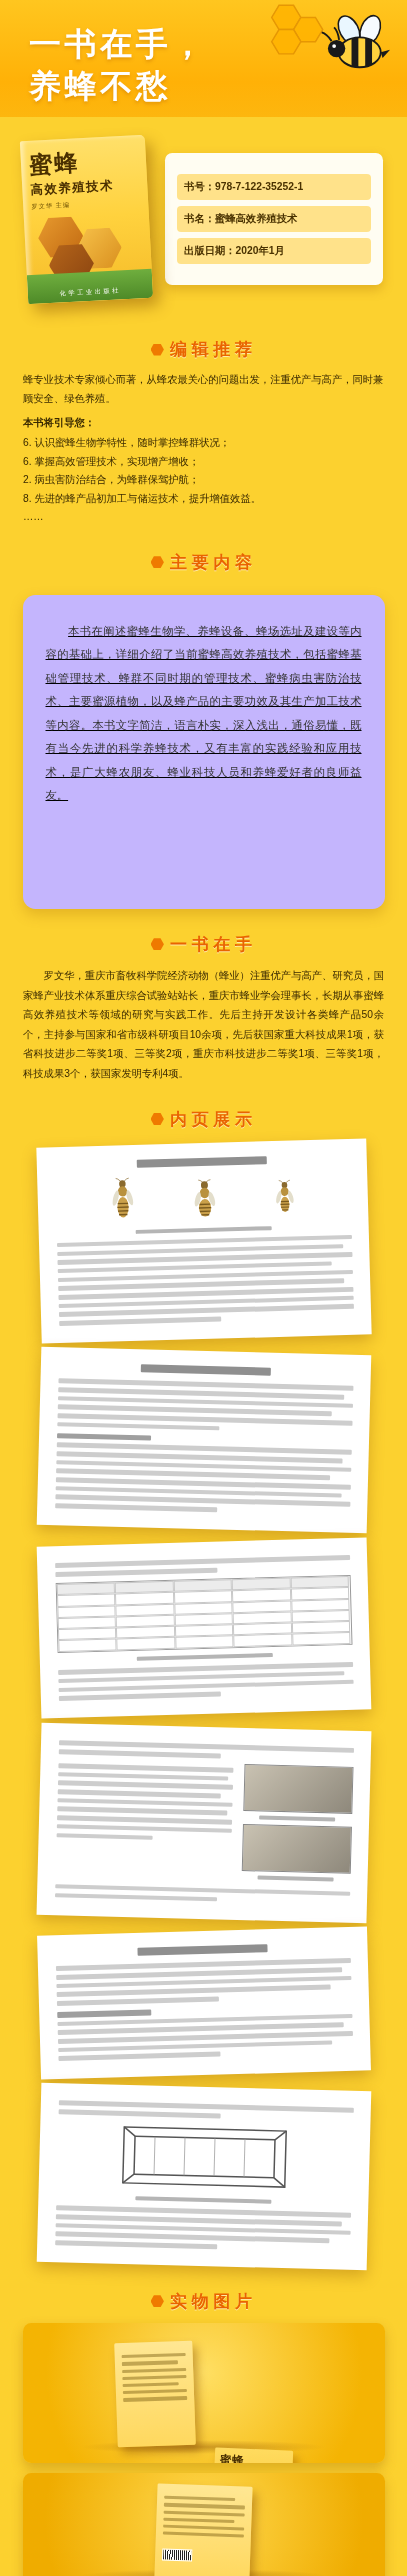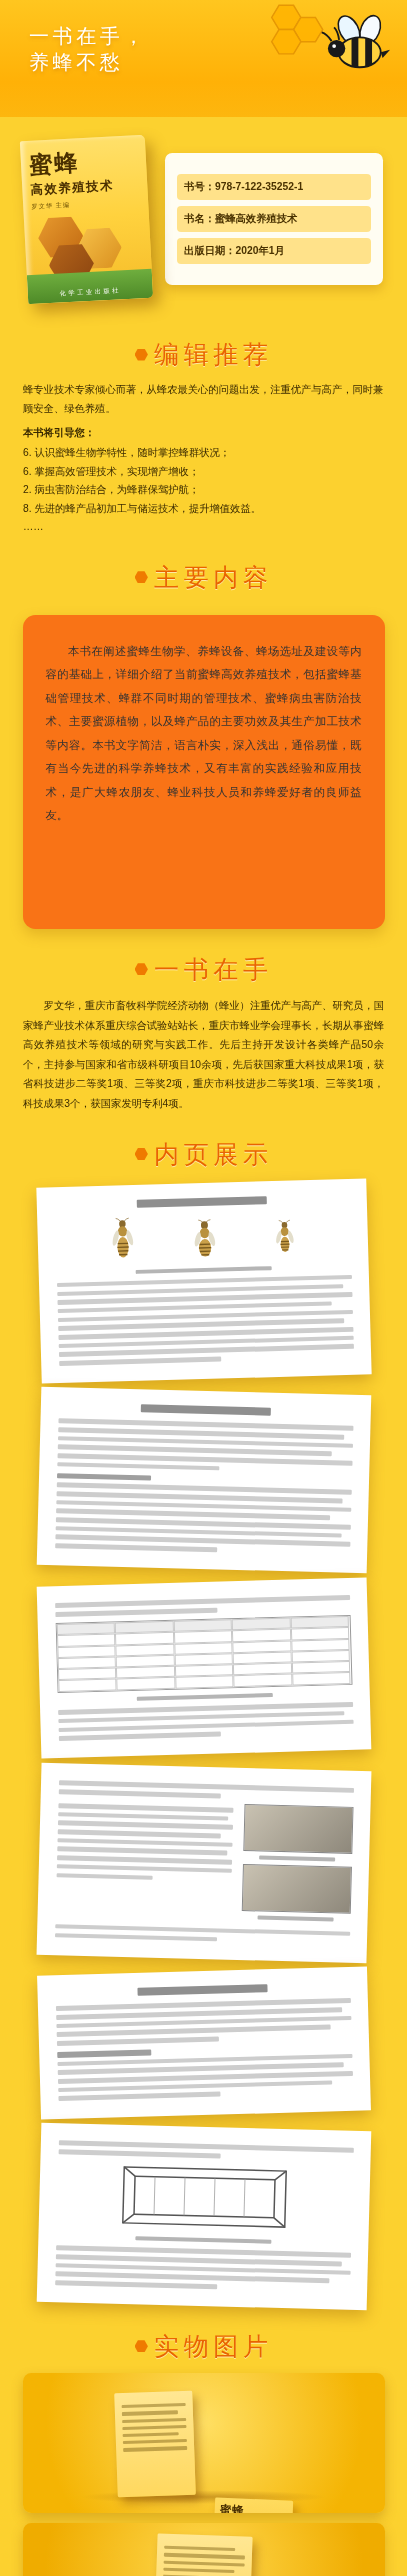--- a/index.html
+++ b/index.html
@@ -10,21 +10,21 @@
     background: #fcd12f;
   }
   .page { width: 407px; height: 3242px; overflow: hidden; position: relative; background: #fcd12f; }
 
   
   .banner {
     height: 117px; position: relative;
     background: linear-gradient(180deg, #ffc61f 0%, #ffb107 70%, #fdb60e 100%);
     padding: 23px 0 0 29px;
   }
-  .banner-title { color: #fff; font-size: 20px; font-weight: 400; letter-spacing: 3.6px; line-height: 1.32;
+  .banner-title { color: #fff; font-size: 32px; font-weight: 700; letter-spacing: 3.6px; line-height: 1.32;
     text-shadow: 0 1.5px 3.6px rgba(175, 90, 0, .35); }
   .honeycomb { position: absolute; right: 77px; top: 2.1px; width: 68px; height: 60px; opacity: .92; }
   .bee { position: absolute; right: 7.2px; top: 8.2px; width: 87px; height: 70px; }
 
   
   .showcase { display: flex; align-items: center; gap: 15.5px; padding: 14.4px 24px 7.2px; height: 197px; }
   .book3d { flex: 0 0 auto; transform: rotate(-3deg); }
   .cover {
     width: 125px; height: 163px; border-radius: 2.1px 5.2px 5.2px 2.1px; position: relative; overflow: hidden;
     background: linear-gradient(180deg, #ffe06a 0%, #ffd23e 48%, #f5bb28 100%);
@@ -47,28 +47,28 @@
 
   .info-card { flex: 1; background: #fffdf2; border-radius: 7.2px; padding: 14.4px 12.4px;
     box-shadow: 0 4.1px 10.3px rgba(160, 95, 0, .28); }
   .info-row { background: #ffe28a; border-radius: 4.1px; padding: 5.7px 7.2px; margin: 6.7px 0;
     font-size: 10.3px; font-weight: 700; color: #4a3200; }
 
   
   .sec-head { display: flex; align-items: center; justify-content: center; gap: 6.2px; margin: 24px auto 10.3px; }
   .hex-ico { width: 13.4px; height: 12px; background: #ef7a00; flex: 0 0 auto;
     clip-path: polygon(25% 0, 75% 0, 100% 50%, 75% 100%, 25% 100%, 0 50%); }
-  .sec-head-text { font-size: 25px; font-weight: 400; color: #e96400; letter-spacing: 4.6px;
+  .sec-head-text { font-size: 17px; font-weight: 700; color: #e96400; letter-spacing: 4.6px;
     text-shadow: 0 1px 0 rgba(255, 255, 255, .55); }
 
   
   .text-wrap { width: 361px; margin: 8px auto; color: #3a2a00; font-size: 10.3px; line-height: 1.8; }
   .text-wrap .lead { margin: 5.2px 0 2.1px; font-weight: 700; }
-  .content-card { width: 362px; margin: 21px auto 0; background: #f97316; border-radius: 12.4px;
-    padding: 25px 23px; min-height: 314px; box-shadow: 0 5.2px 12.4px rgba(160, 95, 0, .25); }
+  .content-card { width: 362px; margin: 21px auto 0; background: #c4b5fd; border-radius: 12.4px;
+    padding: 25px 23px; min-height: 314px; box-shadow: 0 5.2px 12.4px rgba(160, 95, 0, .25); text-decoration: underline; }
   .content-body { font-size: 11.3px; line-height: 2.08; color: #333; text-align: justify; text-indent: 2em; }
   .author-body { width: 361px; margin: 0 auto; font-size: 10.3px; line-height: 1.9; color: #3a2a00;
     text-align: justify; text-indent: 2em; }
 
   
   .page-card { width: 330px; background: #fff; margin: 12.4px auto; padding: 13.4px 17.5px;
     box-shadow: 0 6.2px 14.4px rgba(140, 80, 0, .33); }
   .rot-l { transform: rotate(-1.6deg); }
   .rot-r { transform: rotate(1.5deg); }
   .hbar { height: 7.7px; background: #8f8f8f; border-radius: 1px; width: 44%; margin: 2.1px auto 8.2px; }

